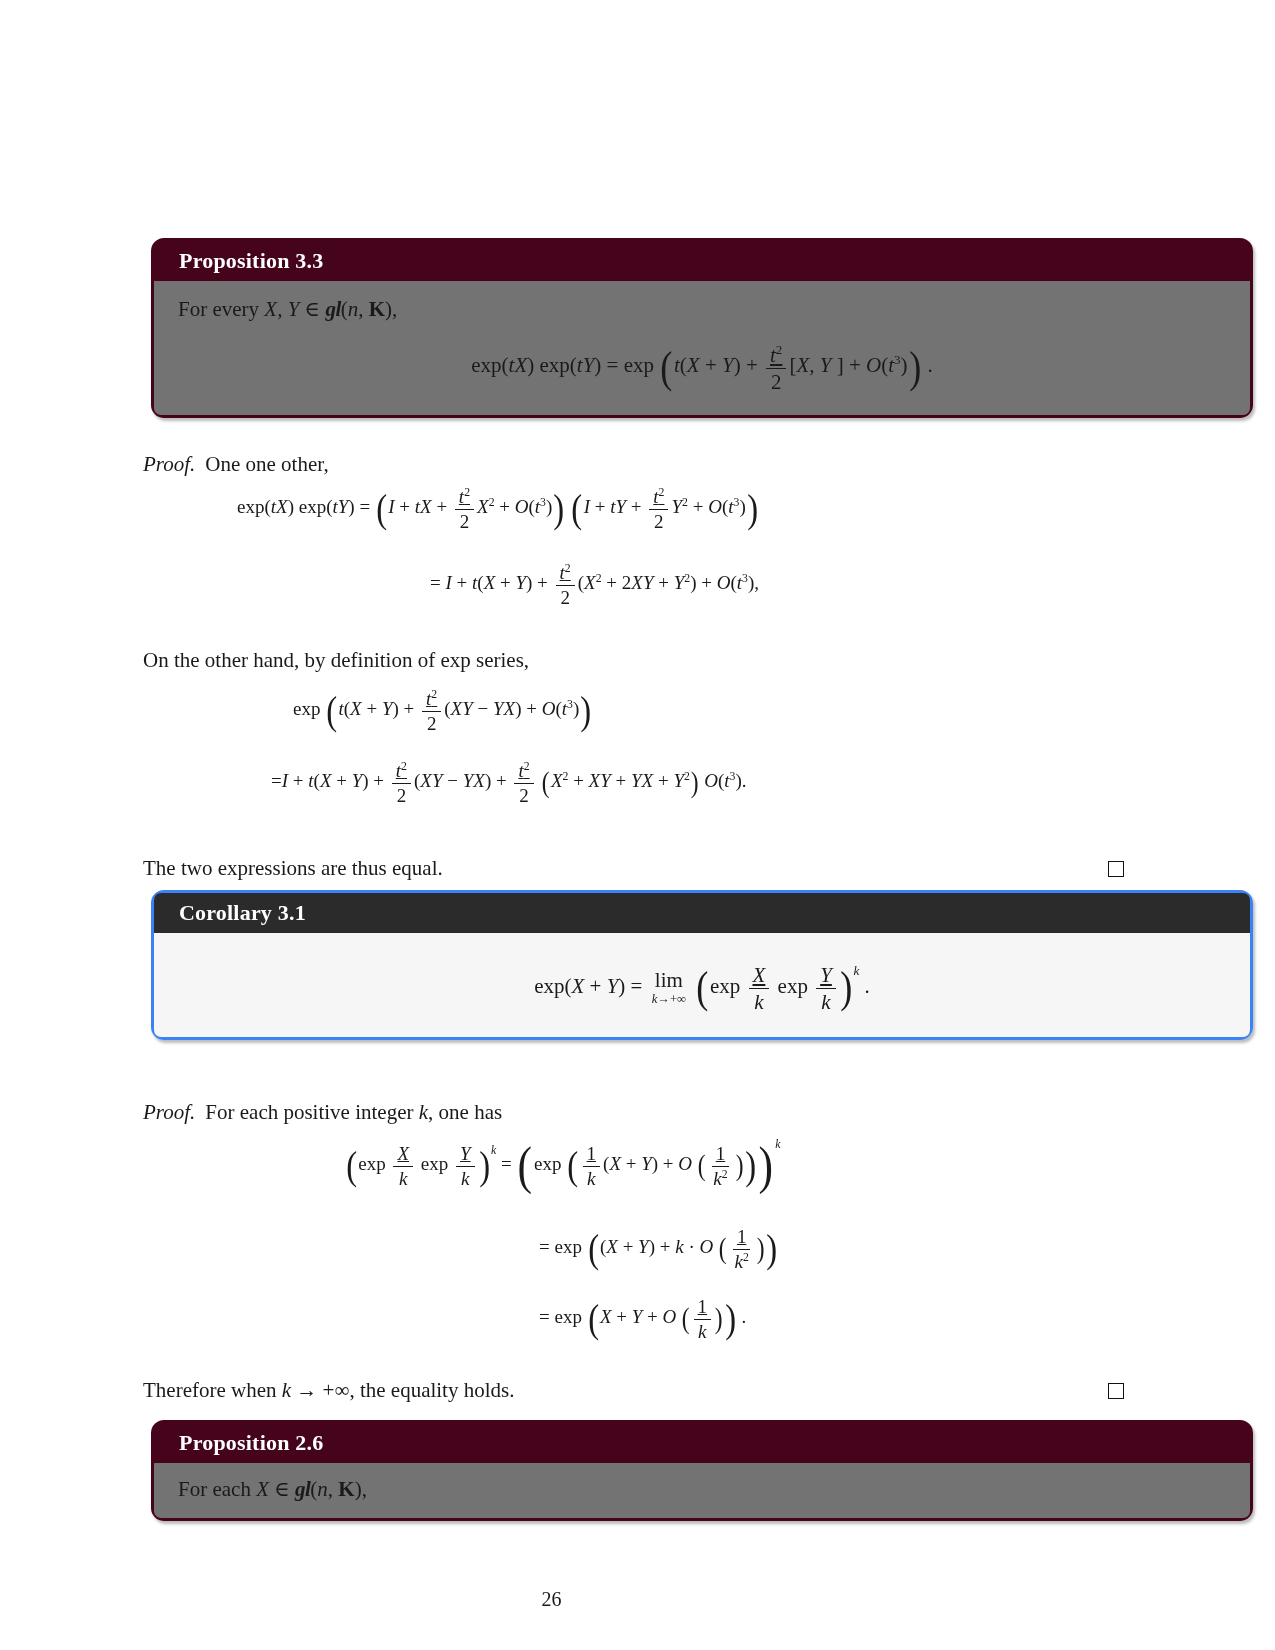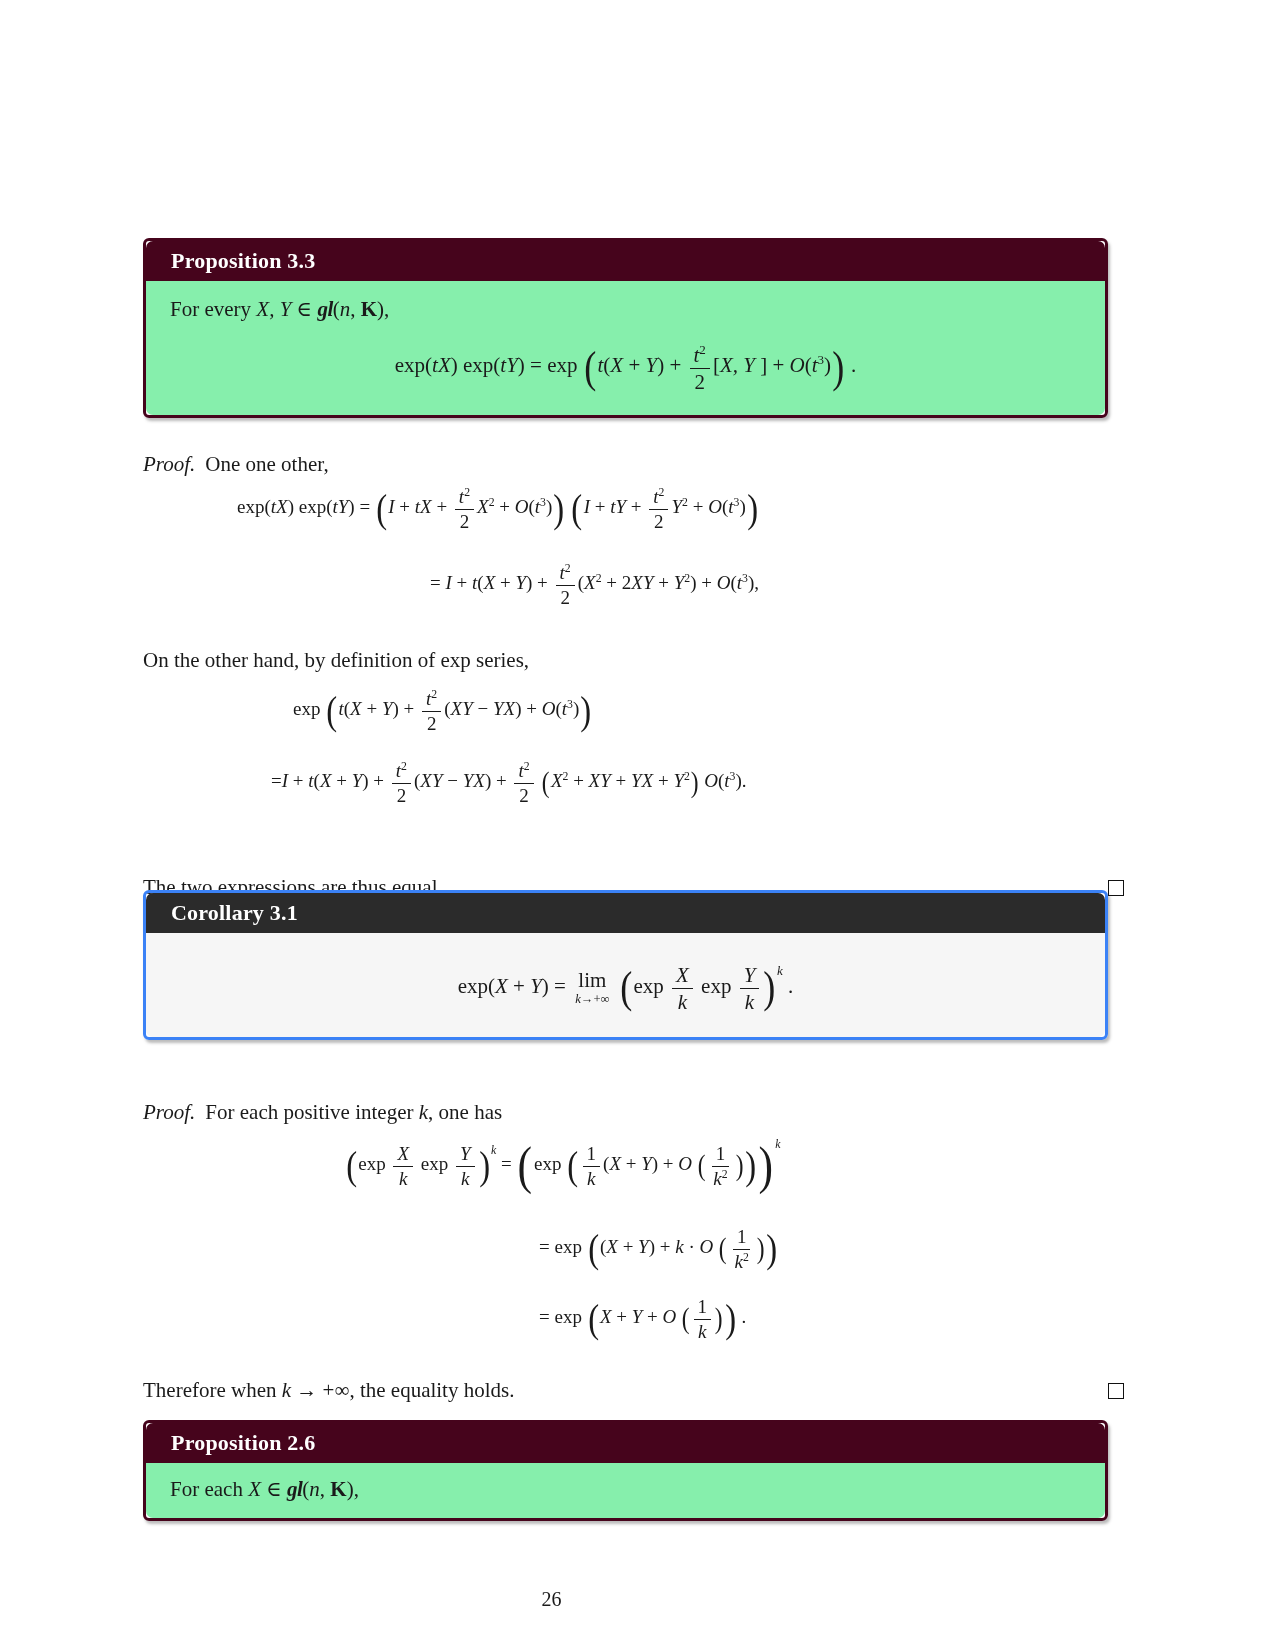--- a/index.html
+++ b/index.html
@@ -2,47 +2,47 @@
 <html><head>
 <meta charset="utf-8">
 <style>
   html,body{margin:0;padding:0;background:#fff;}
   .page{position:relative;width:1275px;height:1650px;background:#ffffff;overflow:hidden;
         font-family:"Liberation Serif","DejaVu Serif",serif;color:#1a1a1a;}
   .content{position:absolute;left:143px;top:0;width:981px;}
   .abs{position:absolute;}
 
   
-  .box{margin-left:0;width:965px;border-radius:6px;box-sizing:border-box;
+  .box{margin-left:8px;width:1102px;border-radius:13px;box-sizing:border-box;
        box-shadow:2px 3px 3px rgba(60,60,60,.35);}
   .box-header{border-top-left-radius:7px;border-top-right-radius:7px;
        padding:7px 0 7px 25px;font-size:22px;font-weight:bold;color:#ffffff;letter-spacing:.2px;}
   .box-body{font-size:21px;border-bottom-left-radius:7px;border-bottom-right-radius:7px;}
   .prop{border:3px solid #46041c;}
   .prop .box-header{background:#46041c;}
-  .prop .box-body{background:#86efac;}
+  .prop .box-body{background:#737373;}
   .cor{border:3px solid #3b82f6;}
   .cor .box-header{background:#2b2b2b;}
   .cor .box-body{background:#f6f6f6;}
   .pad1{padding:16px 24px 22px;}
   .pad2{padding:16px 24px 24px;}
   .pad3{padding:14px 24px 16px;}
 
   .intro{margin:0;font-size:21px;}
   .txt{font-size:21px;}
   .plabel{font-style:italic;margin-right:10px;}
 
   
   .eq{font-size:21px;text-align:center;}
   .eqline{white-space:nowrap;font-size:19px;}
   i{font-style:italic;}
   sup{font-size:0.62em;}
   .f{display:inline-flex;flex-direction:column;align-items:center;vertical-align:middle;
      margin:0 3px;line-height:1.05;}
-  .fn{display:block;border-bottom:1.3px solid #1a1a1a;padding:1px 4px 2px;}
+  .fn{display:block;border-bottom:1.3px solid #1a1a1a;padding:1px 4px 2px;text-decoration:underline;}
   .fd{display:block;padding:2px 4px 0;}
   .bp{display:inline-block;vertical-align:middle;line-height:0;transform:scaleX(.82);
       font-weight:400;}
   .s1{font-size:1.5em;}
   .s2{font-size:2.1em;}
   .s3{font-size:2.8em;}
   .hi{vertical-align:1.35em;font-size:0.62em;}
   .hi2{vertical-align:1.9em;font-size:0.62em;}
   .lim{display:inline-flex;flex-direction:column;align-items:center;vertical-align:middle;
        line-height:1;margin:0 4px;justify-content:space-between;}
@@ -99,21 +99,21 @@
           <span class="fd">2</span>
         </span>(<i>XY</i> − <i>YX</i>) + <i>O</i>(<i>t</i><sup>3</sup>)<span class="bp s2">)</span></div>
     <div class="abs eqline" style="top:760px;left:128px;">=<i>I</i> + <i>t</i>(<i>X</i> + <i>Y</i>) + <span class="f">
           <span class="fn"><i>t</i><sup>2</sup></span>
           <span class="fd">2</span>
         </span>(<i>XY</i> − <i>YX</i>) + <span class="f">
           <span class="fn"><i>t</i><sup>2</sup></span>
           <span class="fd">2</span>
         </span> <span class="bp s1">(</span><i>X</i><sup>2</sup> + <i>XY</i> + <i>YX</i> + <i>Y</i><sup>2</sup><span class="bp s1">)</span> <i>O</i>(<i>t</i><sup>3</sup>).</div>
 
-    <div class="abs qedrow" style="top:875px;left:0;">
+    <div class="abs qedrow" style="top:856px;left:0;">
       <span class="txt">The two expressions are thus equal.</span>
       <span class="qed"></span>
     </div>
 
     <section class="box cor abs" style="top:890px;">
       <div class="box-header">
         <span>Corollary 3.1</span>
       </div>
       <div class="box-body pad2">
         <div class="eq" style="margin-top:14px;">exp(<i>X</i> + <i>Y</i>) = <span class="lim">

